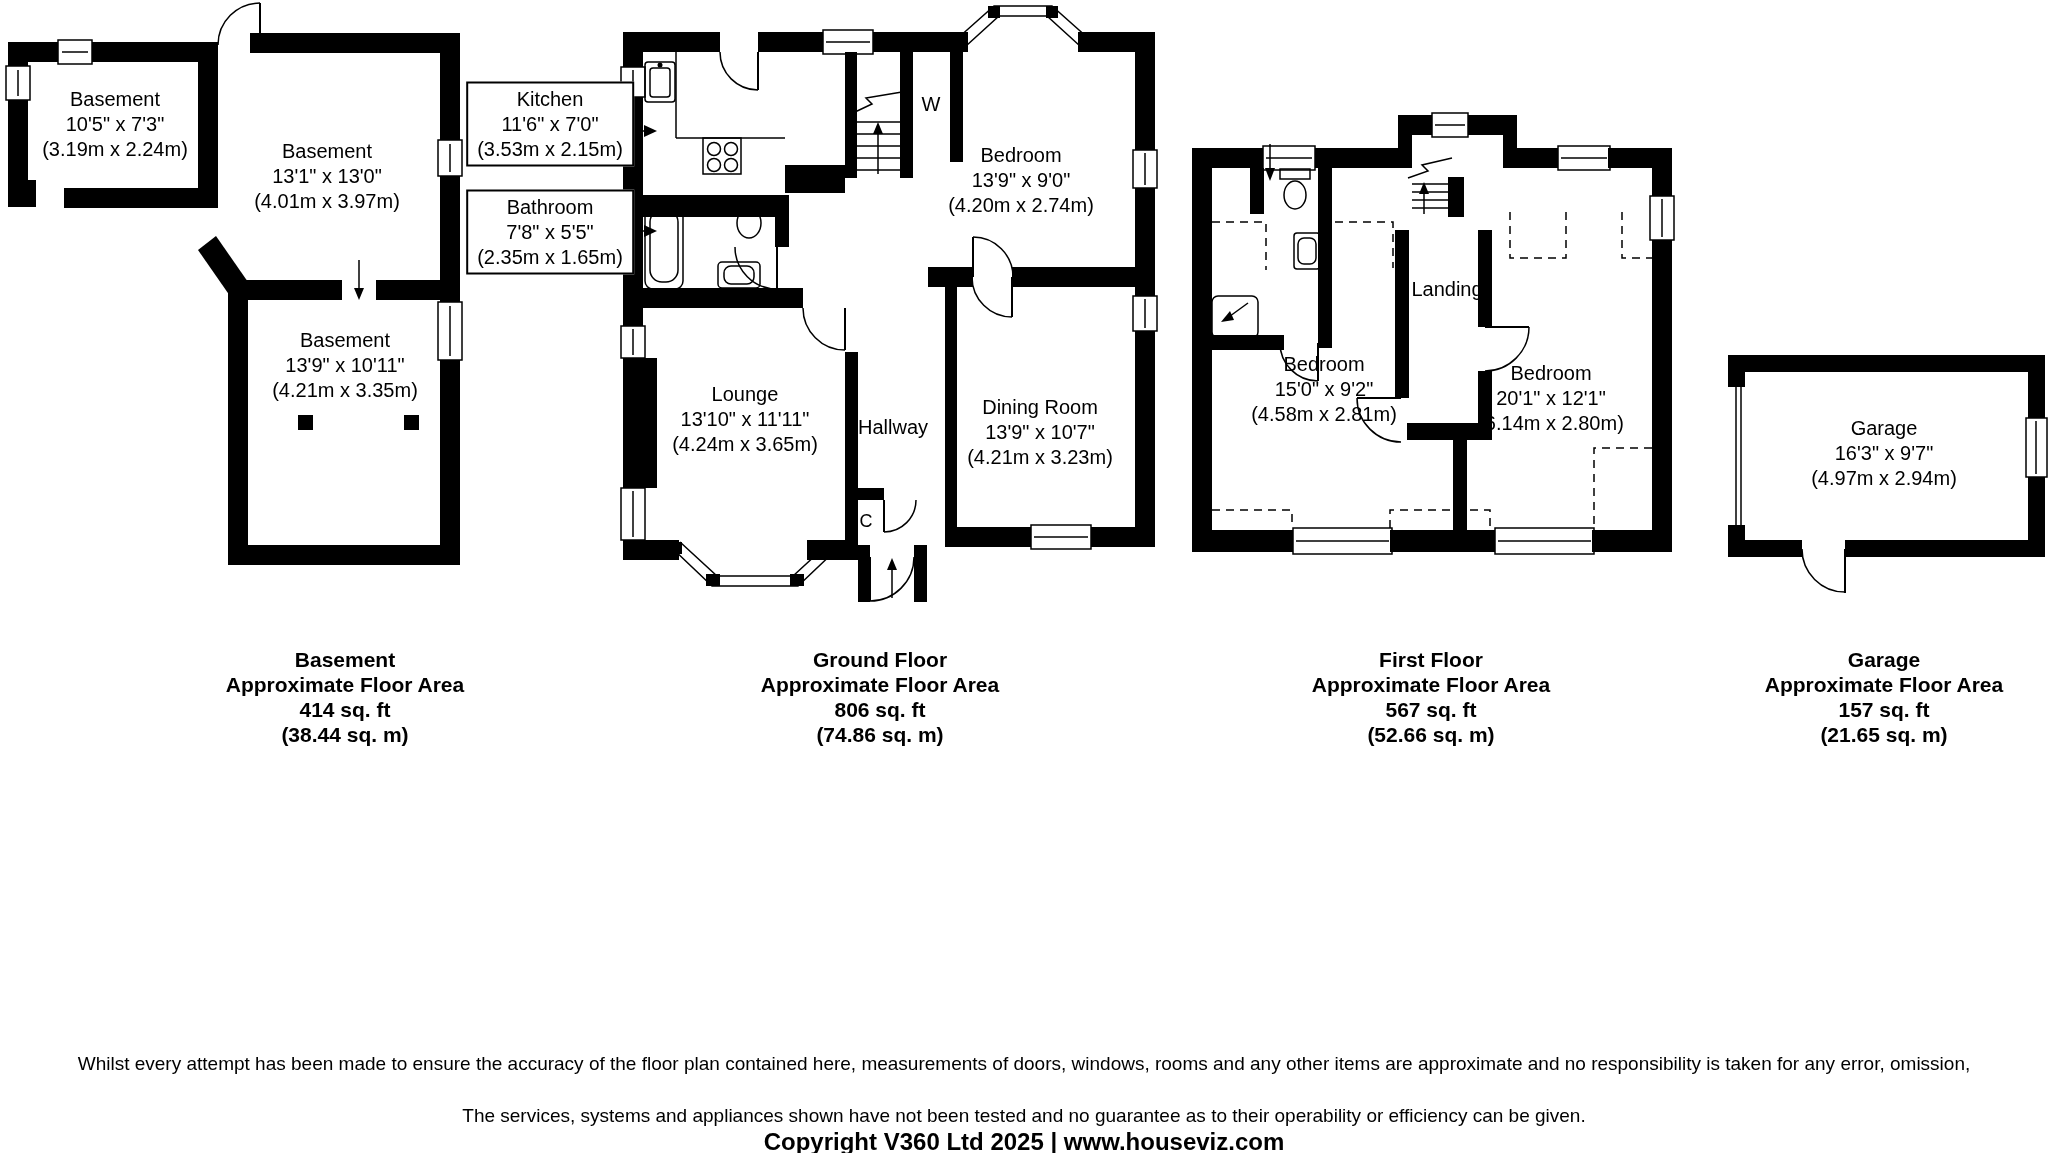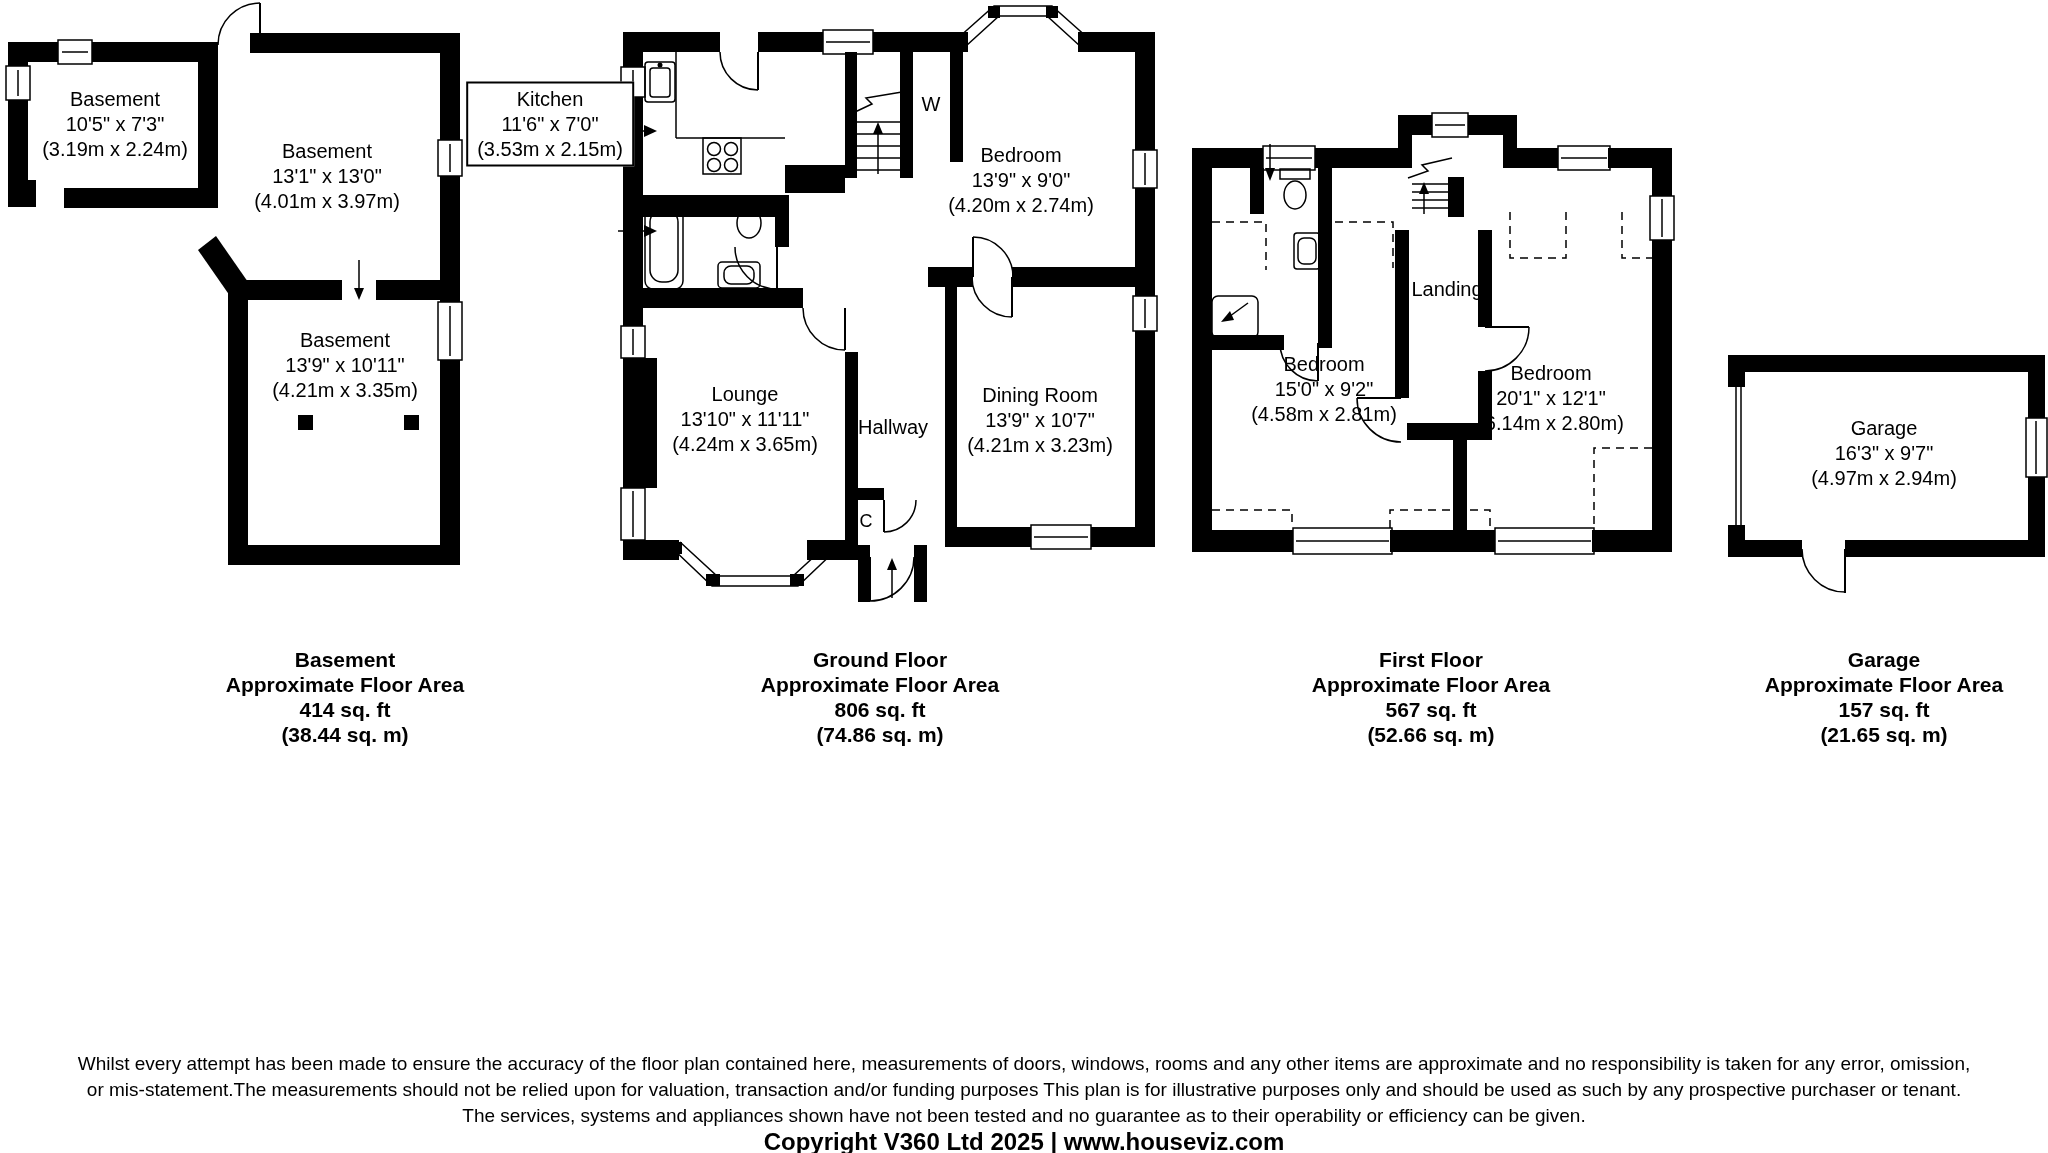--- a/index.html
+++ b/index.html
@@ -320,31 +320,36 @@
     <div>Basement</div>
     <div>13'9" x 10'11"</div>
     <div>(4.21m x 3.35m)</div>
   </div>
 
   <div class="boxlbl" style="left:550px;top:124px">
     <div>Kitchen</div>
     <div>11'6" x 7'0"</div>
     <div>(3.53m x 2.15m)</div>
   </div>
+  <div class="boxlbl" style="left:550px;top:232px">
+    <div>Bathroom</div>
+    <div>7'8" x 5'5"</div>
+    <div>(2.35m x 1.65m)</div>
+  </div>
   <div class="rl" style="left:745px;top:419px">
     <div>Lounge</div>
     <div>13'10" x 11'11"</div>
     <div>(4.24m x 3.65m)</div>
   </div>
   <div class="rl" style="left:1021px;top:180px">
     <div>Bedroom</div>
     <div>13'9" x 9'0"</div>
     <div>(4.20m x 2.74m)</div>
   </div>
-  <div class="rl" style="left:1040px;top:420px">
+  <div class="rl" style="left:1040px;top:432px">
     <div>Dining Room</div>
     <div>13'9" x 10'7"</div>
     <div>(4.21m x 3.23m)</div>
   </div>
   <div class="one" style="left:893px;top:427px">Hallway</div>
   <div class="one" style="left:931px;top:104px">W</div>
   <div class="one" style="left:866px;top:521px;font-size:18px">C</div>
 
   <div class="one" style="left:1447px;top:289px">Landing</div>
   <div class="rl" style="left:1324px;top:389px">
@@ -383,17 +388,16 @@
     <div>(52.66 sq. m)</div>
   </div>
   <div class="cap" style="left:1884px;top:697px">
     <div>Garage</div>
     <div>Approximate Floor Area</div>
     <div>157 sq. ft</div>
     <div>(21.65 sq. m)</div>
   </div>
 
   <div class="discl" style="top:1064px">Whilst every attempt has been made to ensure the accuracy of the floor plan contained here, measurements of doors, windows, rooms and any other items are approximate and no responsibility is taken for any error, omission,</div>
-  <div class="discl" style="top:1090px">or mis-statement.The measurements should not be relied upon for valuation, transaction and/or funding purposes This plan is for illustrative purposes only and should be used as such by any prospective purchaser or tenant.</div>
   <div class="discl" style="top:1116px">The services, systems and appliances shown have not been tested and no guarantee as to their operability or efficiency can be given.</div>
   <div class="copyr" style="top:1142px">Copyright V360 Ltd 2025 | www.houseviz.com</div>
 
 </div>
 
 </body></html>

